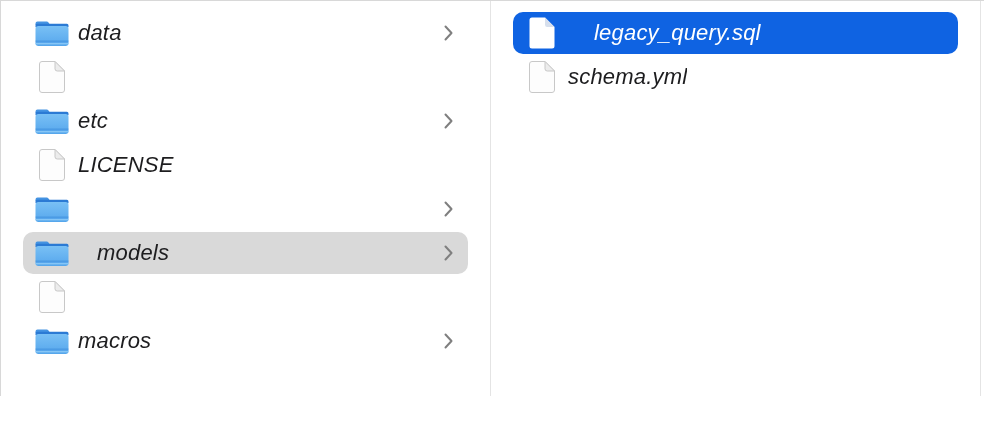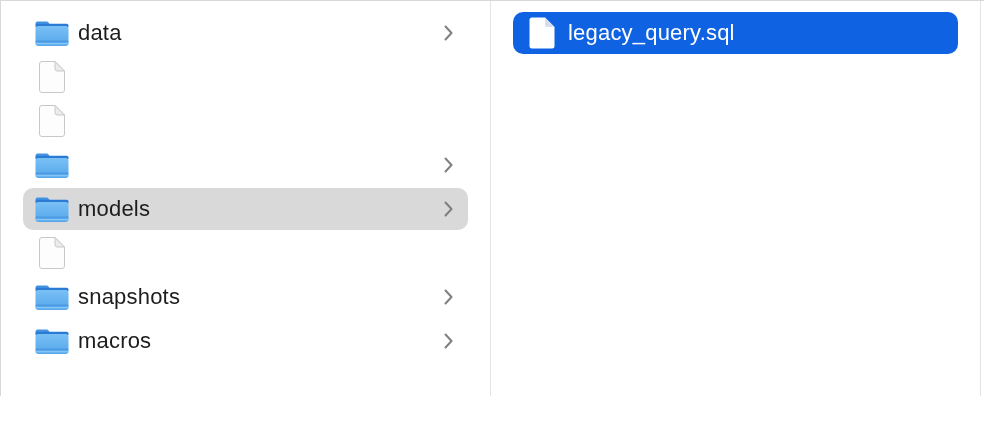--- a/index.html
+++ b/index.html
@@ -11,41 +11,42 @@
   .finder {
     position: relative;
     width: 984px;
     height: 396px;
     box-sizing: border-box;
     background: var(--bg, #ffffff);
     border-top: 1px solid var(--border, #d8d8d8);
     border-left: 1px solid var(--border, #d8d8d8);
     display: flex;
     overflow: hidden;
+    font-style: italic;
   }
   .column {
     width: 490px;
     flex: none;
     box-sizing: border-box;
     border-right: 1px solid var(--divider, #e4e4e4);
     padding-top: 11px;
     overflow: hidden;
   }
   .row {
     height: 42px;
     margin: 0 22px 2px 22px;
     border-radius: 10px;
     display: flex;
     align-items: center;
     padding-left: 11px;
     padding-right: 14px;
     cursor: default;
   }
-  .row.sel-inactive { background: var(--selInactive, #d9d9d9); }
-  .row.sel-active   { background: var(--selActive, #0f63e2); }
+  .row.sel-inactive { background: var(--selInactive, #d9d9d9); gap: 19px; }
+  .row.sel-active   { background: var(--selActive, #0f63e2); gap: 26px; }
   .icon-box {
     width: 36px;
     flex: none;
     display: flex;
     justify-content: center;
     align-items: center;
     margin-right: 8px;
   }
   .label {
     font-size: 22px;
@@ -93,25 +94,49 @@
       <div class="row">
         <span class="icon-box">
           <svg width="26" height="32" viewBox="0 0 26 32" xmlns="http://www.w3.org/2000/svg">
             <path d="M3,0.5 H16 L25.5,10 V29 a2.5,2.5 0 0 1 -2.5,2.5 H3 A2.5,2.5 0 0 1 0.5,29 V3 A2.5,2.5 0 0 1 3,0.5 Z" fill="#fdfdfd" stroke="#c8c8c8" stroke-width="1"></path>
             <path d="M16,0.5 L25.5,10 H18.2 A2.2,2.2 0 0 1 16,7.8 Z" fill="#ececec" stroke="#c8c8c8" stroke-width="1"></path>
           </svg>
         </span>
       </div>
       <div class="row">
         <span class="icon-box">
-          <svg width="26" height="32" viewBox="0 0 26 32" xmlns="http://www.w3.org/2000/svg">
-            <path d="M3,0.5 H16 L25.5,10 V29 a2.5,2.5 0 0 1 -2.5,2.5 H3 A2.5,2.5 0 0 1 0.5,29 V3 A2.5,2.5 0 0 1 3,0.5 Z" fill="#fdfdfd" stroke="#c8c8c8" stroke-width="1"></path>
-            <path d="M16,0.5 L25.5,10 H18.2 A2.2,2.2 0 0 1 16,7.8 Z" fill="#ececec" stroke="#c8c8c8" stroke-width="1"></path>
-          </svg>
-        </span>
+          <svg width="34" height="28" viewBox="0 0 34 28" xmlns="http://www.w3.org/2000/svg">
+            <defs>
+              <linearGradient id="fgrad" x1="0" y1="0" x2="0" y2="1">
+                <stop offset="0" stop-color="#79c0f5"></stop>
+                <stop offset="1" stop-color="#55a6ec"></stop>
+              </linearGradient>
+            </defs>
+            <path d="M2.5,2.5 h9.2 a2.2,2.2 0 0 1 1.8,0.95 L15.2,6 H0.5 V4.5 a2,2 0 0 1 2,-2 z" fill="#4493e2"></path>
+            <rect x="0.5" y="4.8" width="33" height="4" rx="1.6" fill="#2b7ad4"></rect>
+            <rect x="0.5" y="7" width="33" height="20" rx="3" fill="url(#fgrad)"></rect>
+            <rect x="0.5" y="21.4" width="33" height="1.8" fill="#2b7ad4" opacity="0.35"></rect>
+            <rect x="0.5" y="24" width="33" height="1.4" fill="#8ecbf7" opacity="0.85"></rect>
+          </svg>
+        </span>
+        <span class="label">etc</span>
+        <span class="chevron">
+          <svg width="11" height="18" viewBox="0 0 11 18" xmlns="http://www.w3.org/2000/svg">
+            <path d="M2.5,2.5 L8.5,9 L2.5,15.5" fill="none" stroke="#7f7f7f" stroke-width="2" stroke-linecap="round" stroke-linejoin="round"></path>
+          </svg>
+        </span>
+      </div>
+      <div class="row">
+        <span class="icon-box">
+          <svg width="26" height="32" viewBox="0 0 26 32" xmlns="http://www.w3.org/2000/svg">
+            <path d="M3,0.5 H16 L25.5,10 V29 a2.5,2.5 0 0 1 -2.5,2.5 H3 A2.5,2.5 0 0 1 0.5,29 V3 A2.5,2.5 0 0 1 3,0.5 Z" fill="#fdfdfd" stroke="#c8c8c8" stroke-width="1"></path>
+            <path d="M16,0.5 L25.5,10 H18.2 A2.2,2.2 0 0 1 16,7.8 Z" fill="#ececec" stroke="#c8c8c8" stroke-width="1"></path>
+          </svg>
+        </span>
+        <span class="label">LICENSE</span>
       </div>
       <div class="row">
         <span class="icon-box">
           <svg width="34" height="28" viewBox="0 0 34 28" xmlns="http://www.w3.org/2000/svg">
             <defs>
               <linearGradient id="fgrad" x1="0" y1="0" x2="0" y2="1">
                 <stop offset="0" stop-color="#79c0f5"></stop>
                 <stop offset="1" stop-color="#55a6ec"></stop>
               </linearGradient>
             </defs>
@@ -149,43 +174,20 @@
           <svg width="11" height="18" viewBox="0 0 11 18" xmlns="http://www.w3.org/2000/svg">
             <path d="M2.5,2.5 L8.5,9 L2.5,15.5" fill="none" stroke="#7f7f7f" stroke-width="2" stroke-linecap="round" stroke-linejoin="round"></path>
           </svg>
         </span>
       </div>
       <div class="row">
         <span class="icon-box">
           <svg width="26" height="32" viewBox="0 0 26 32" xmlns="http://www.w3.org/2000/svg">
             <path d="M3,0.5 H16 L25.5,10 V29 a2.5,2.5 0 0 1 -2.5,2.5 H3 A2.5,2.5 0 0 1 0.5,29 V3 A2.5,2.5 0 0 1 3,0.5 Z" fill="#fdfdfd" stroke="#c8c8c8" stroke-width="1"></path>
             <path d="M16,0.5 L25.5,10 H18.2 A2.2,2.2 0 0 1 16,7.8 Z" fill="#ececec" stroke="#c8c8c8" stroke-width="1"></path>
-          </svg>
-        </span>
-      </div>
-      <div class="row">
-        <span class="icon-box">
-          <svg width="34" height="28" viewBox="0 0 34 28" xmlns="http://www.w3.org/2000/svg">
-            <defs>
-              <linearGradient id="fgrad" x1="0" y1="0" x2="0" y2="1">
-                <stop offset="0" stop-color="#79c0f5"></stop>
-                <stop offset="1" stop-color="#55a6ec"></stop>
-              </linearGradient>
-            </defs>
-            <path d="M2.5,2.5 h9.2 a2.2,2.2 0 0 1 1.8,0.95 L15.2,6 H0.5 V4.5 a2,2 0 0 1 2,-2 z" fill="#4493e2"></path>
-            <rect x="0.5" y="4.8" width="33" height="4" rx="1.6" fill="#2b7ad4"></rect>
-            <rect x="0.5" y="7" width="33" height="20" rx="3" fill="url(#fgrad)"></rect>
-            <rect x="0.5" y="21.4" width="33" height="1.8" fill="#2b7ad4" opacity="0.35"></rect>
-            <rect x="0.5" y="24" width="33" height="1.4" fill="#8ecbf7" opacity="0.85"></rect>
-          </svg>
-        </span>
-        <span class="label">snapshots</span>
-        <span class="chevron">
-          <svg width="11" height="18" viewBox="0 0 11 18" xmlns="http://www.w3.org/2000/svg">
-            <path d="M2.5,2.5 L8.5,9 L2.5,15.5" fill="none" stroke="#7f7f7f" stroke-width="2" stroke-linecap="round" stroke-linejoin="round"></path>
           </svg>
         </span>
       </div>
       <div class="row">
         <span class="icon-box">
           <svg width="34" height="28" viewBox="0 0 34 28" xmlns="http://www.w3.org/2000/svg">
             <defs>
               <linearGradient id="fgrad" x1="0" y1="0" x2="0" y2="1">
                 <stop offset="0" stop-color="#79c0f5"></stop>
                 <stop offset="1" stop-color="#55a6ec"></stop>
@@ -208,15 +210,24 @@
     </div>
   <div class="column">
       <div class="row sel-active">
         <span class="icon-box">
           <svg width="26" height="32" viewBox="0 0 26 32" xmlns="http://www.w3.org/2000/svg">
             <path d="M3,0.5 H16 L25.5,10 V29 a2.5,2.5 0 0 1 -2.5,2.5 H3 A2.5,2.5 0 0 1 0.5,29 V3 A2.5,2.5 0 0 1 3,0.5 Z" fill="#ffffff" stroke="none" stroke-width="1"></path>
             <path d="M16,0.5 L25.5,10 H18.2 A2.2,2.2 0 0 1 16,7.8 Z" fill="#d6dfed"></path>
           </svg>
         </span>
         <span class="label">legacy_query.sql</span>
+      </div>
+      <div class="row">
+        <span class="icon-box">
+          <svg width="26" height="32" viewBox="0 0 26 32" xmlns="http://www.w3.org/2000/svg">
+            <path d="M3,0.5 H16 L25.5,10 V29 a2.5,2.5 0 0 1 -2.5,2.5 H3 A2.5,2.5 0 0 1 0.5,29 V3 A2.5,2.5 0 0 1 3,0.5 Z" fill="#fdfdfd" stroke="#c8c8c8" stroke-width="1"></path>
+            <path d="M16,0.5 L25.5,10 H18.2 A2.2,2.2 0 0 1 16,7.8 Z" fill="#ececec" stroke="#c8c8c8" stroke-width="1"></path>
+          </svg>
+        </span>
+        <span class="label">schema.yml</span>
       </div>
     </div>
 </div>
 
 </body></html>

